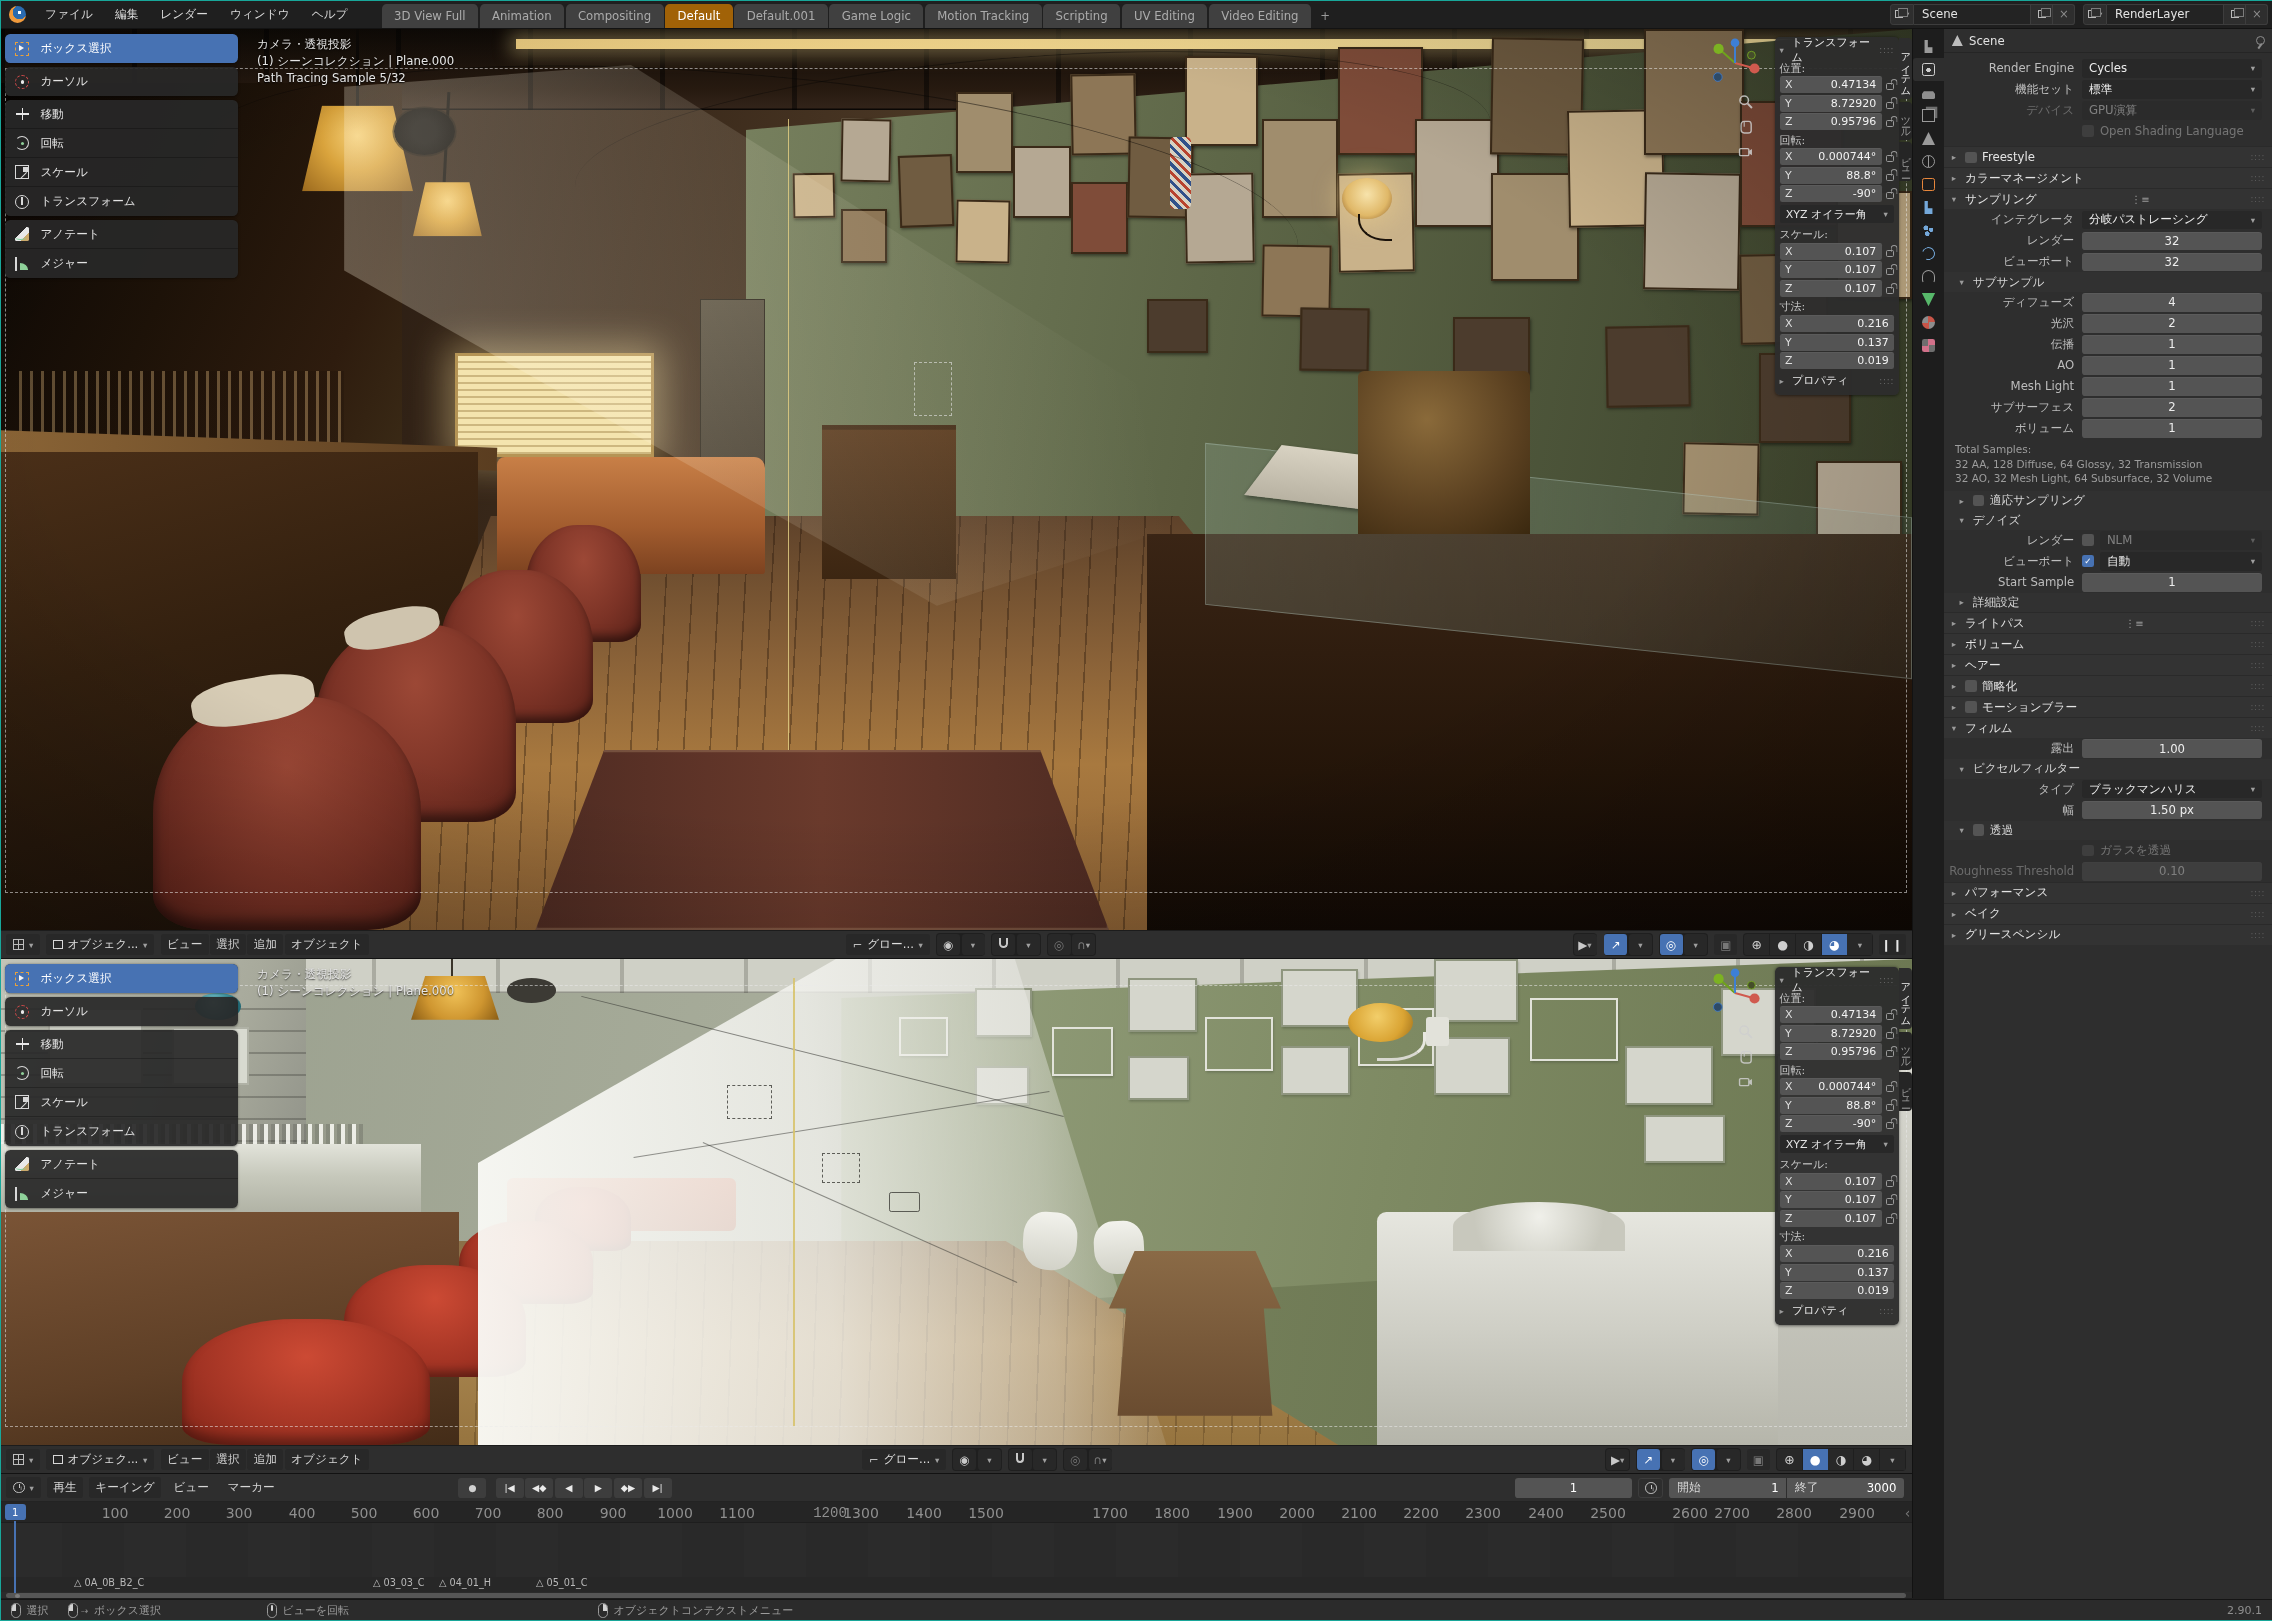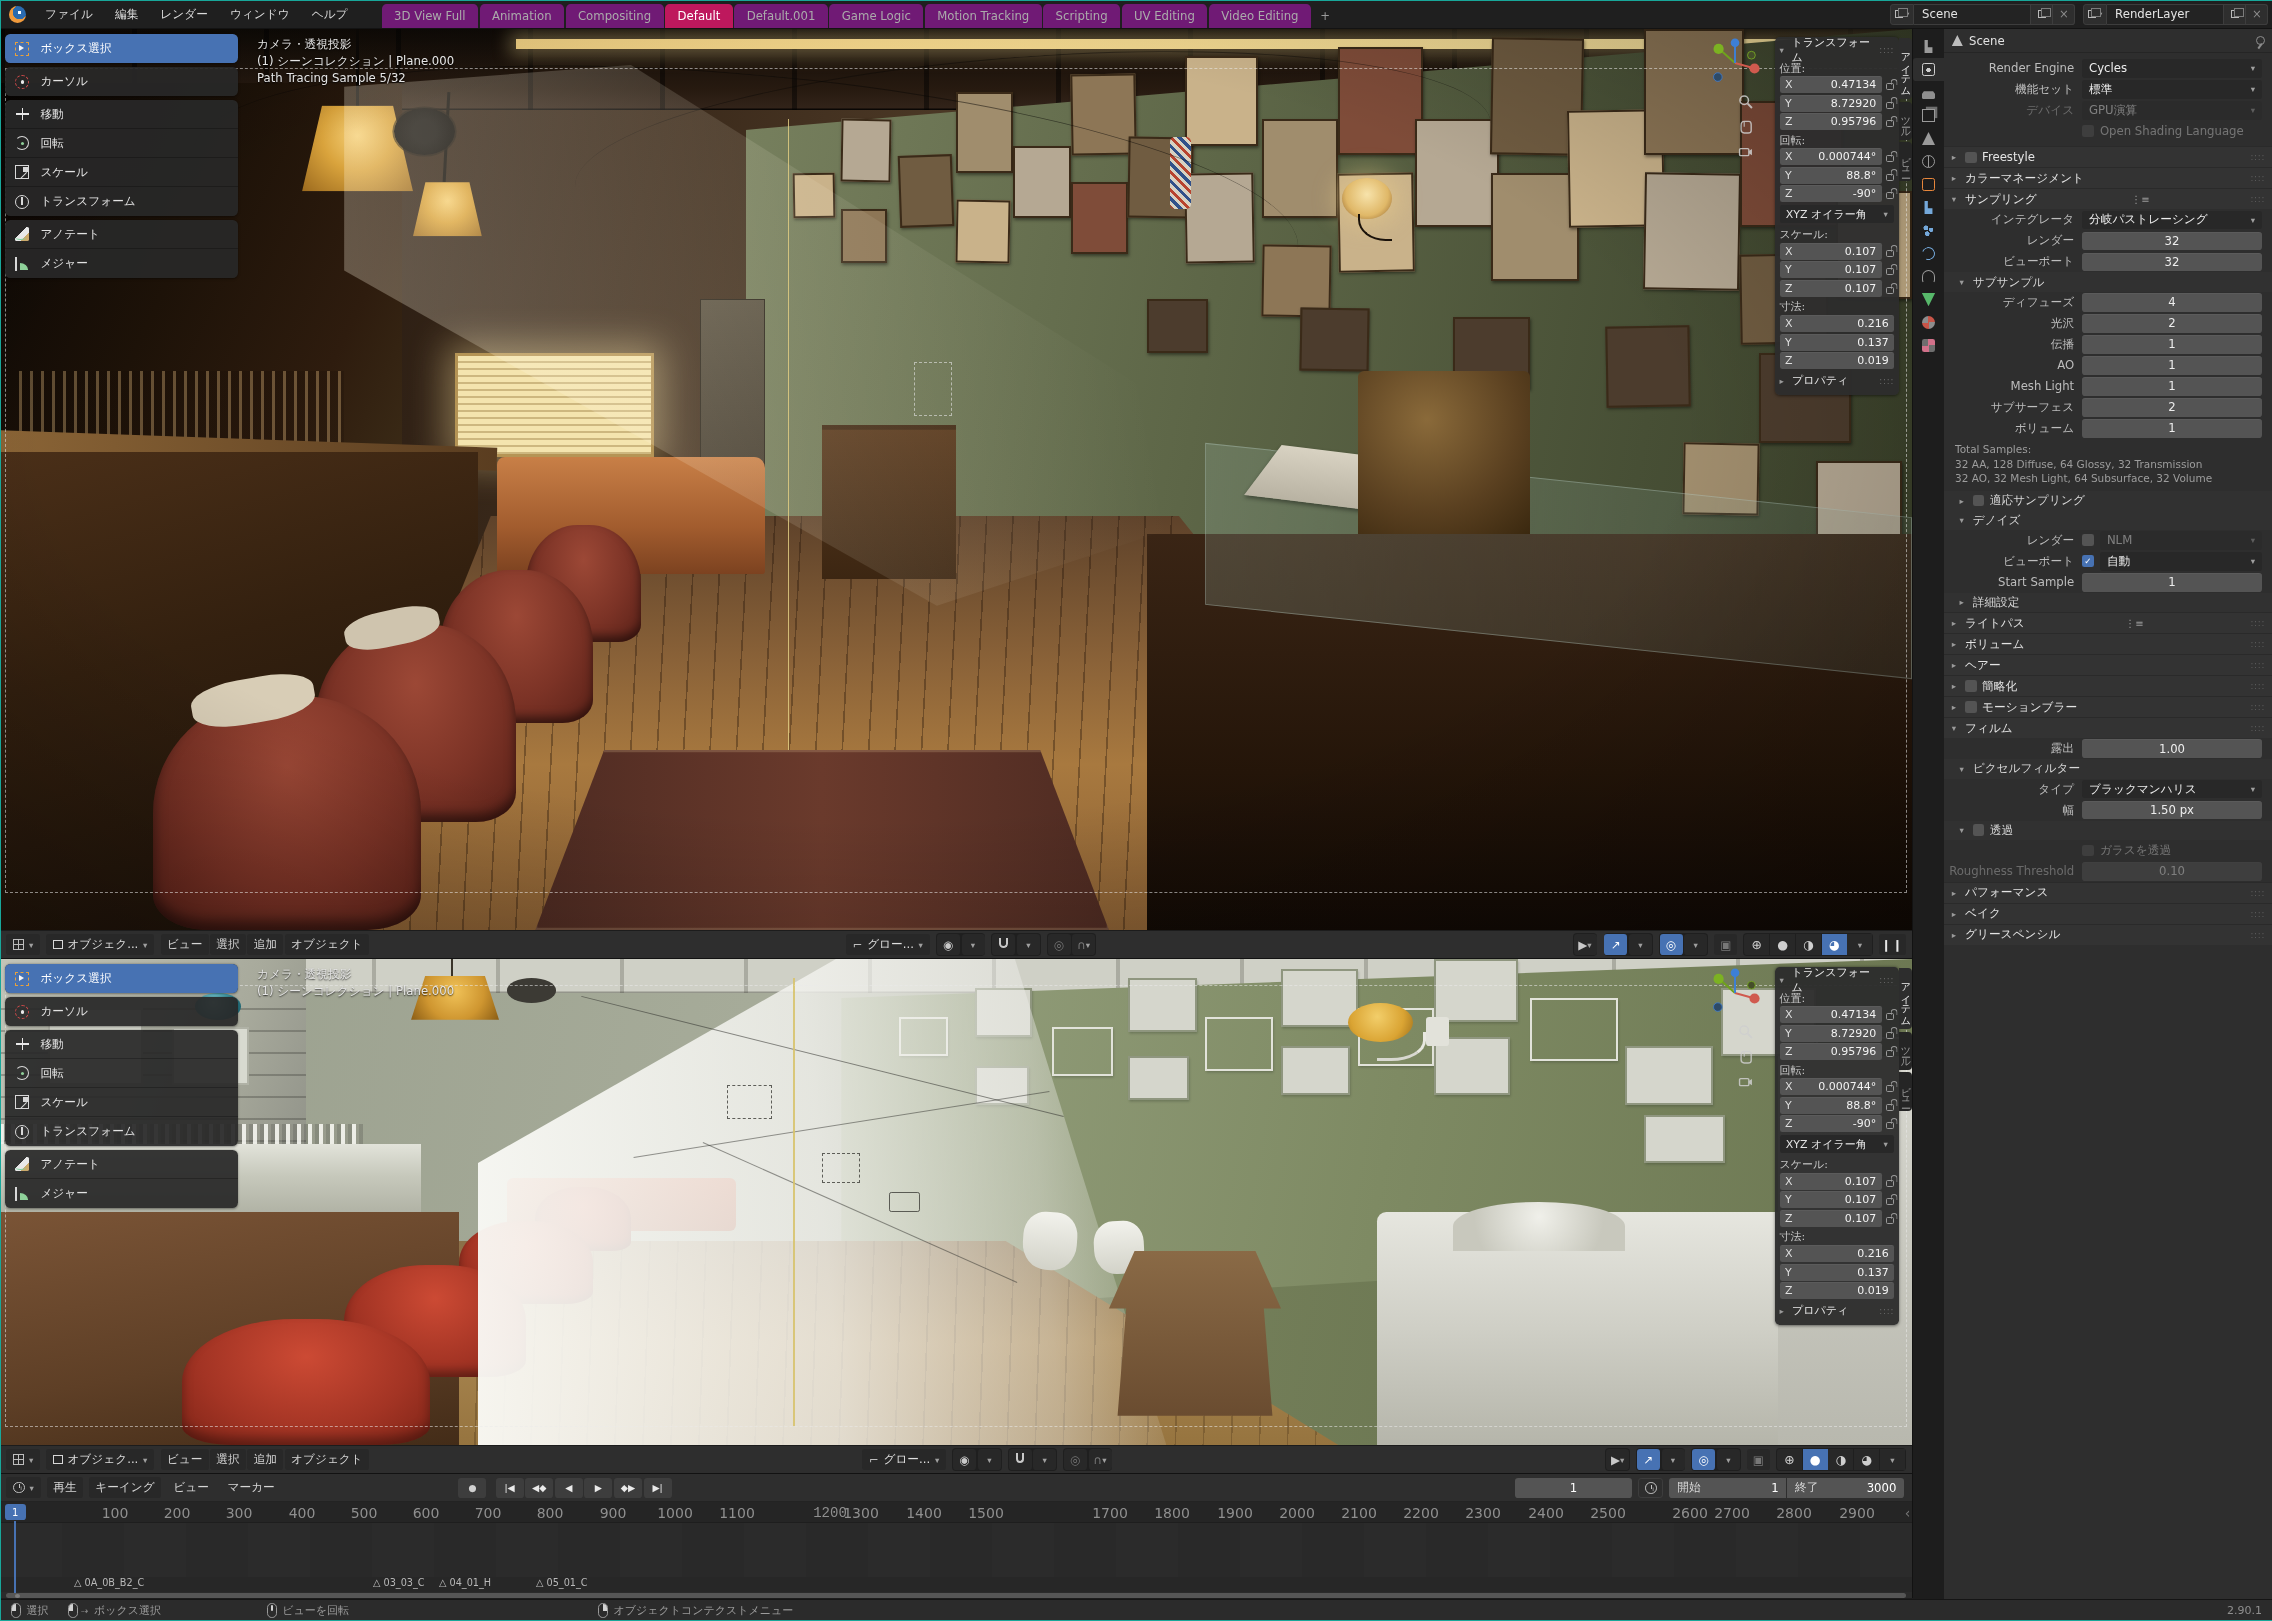--- a/index.html
+++ b/index.html
@@ -4,22 +4,22 @@
 <style>
   *{box-sizing:border-box;margin:0;padding:0}
   html,body{width:2273px;height:1621px;overflow:hidden}
   body{position:relative;background:#1d1d1d;font-family:"DejaVu Sans",sans-serif;font-size:11.7px;color:#d4d4d4;-webkit-font-smoothing:antialiased}
 
   
   #topbar{position:absolute;left:0;top:0;width:2273px;height:29px;background:#1f1f1f;display:flex;align-items:center;border-bottom:0.8px solid #131313}
   #blender-logo{width:17px;height:17px;margin:0 7.8px 0 9.3px;border-radius:50%;background:radial-gradient(circle at 62% 38%,#ffffff 0 12%,#2a6bb0 13% 45%,#f09a3c 46% 100%)}
   .tmenu{padding:0 11px;color:#dcdcdc;height:100%;display:flex;align-items:center;cursor:default}
   #tabs{display:flex;align-items:flex-end;height:100%;margin-left:23px;gap:1.6px}
-  .wtab{padding:4.7px 12.4px;background:#701a75;color:#ababab;border-radius:4.7px 4.7px 0 0;height:24px;display:flex;align-items:center}
-  .wtab.active{background:#be185d;color:#fff}
+  .wtab{padding:4.7px 12.4px;background:#404040;color:#ababab;border-radius:4.7px 4.7px 0 0;height:24px;display:flex;align-items:center}
+  .wtab.active{background:#a16207;color:#fff}
   .wtab.add{background:transparent;color:#9a9a9a;padding:4.7px 7.8px}
   #topbar-right{position:absolute;right:4.7px;top:3.9px;display:flex;gap:7.8px}
   .idblock{display:flex;align-items:center;height:21px}
   .idbtn{background:#2e2e2e;border:0.8px solid #3d3d3d;height:21px;display:flex;align-items:center;padding:0 3.9px;gap:2.3px;border-radius:3.1px 0 0 3.1px}
   .idname{background:#232323;border:0.8px solid #3d3d3d;border-left:none;height:21px;display:flex;align-items:center;padding:0 7.8px;width:117px;color:#e4e4e4}
   .idop{background:#2e2e2e;border:0.8px solid #3d3d3d;border-left:none;height:21px;display:flex;align-items:center;justify-content:center;width:22px;color:#b5b5b5}
   .idop:last-child{border-radius:0 3.1px 3.1px 0;color:#8b8b8b}
   .chev{color:#9f9f9f;font-size:8.6px}
   .mini-sq{width:7.8px;height:7.8px;border:1.2px solid #b9b9b9;position:relative}
   .mini-sq::after{content:'';position:absolute;left:2.3px;top:-3.9px;width:7.8px;height:7.8px;border:1.2px solid #7c7c7c;background:#2e2e2e}

